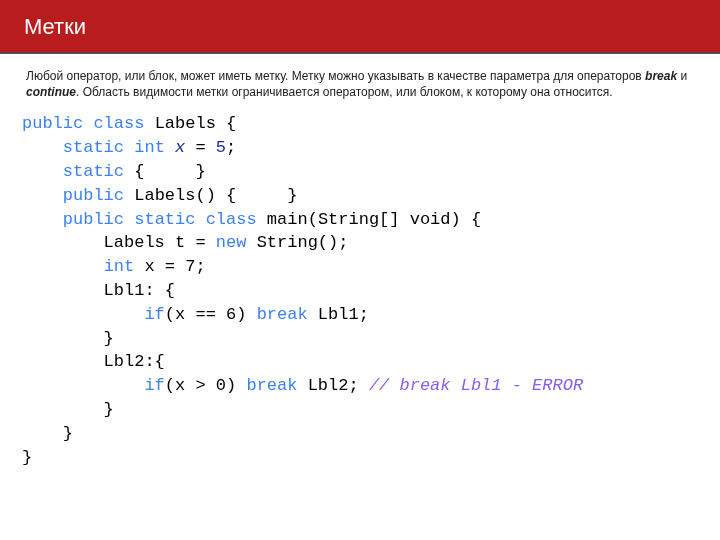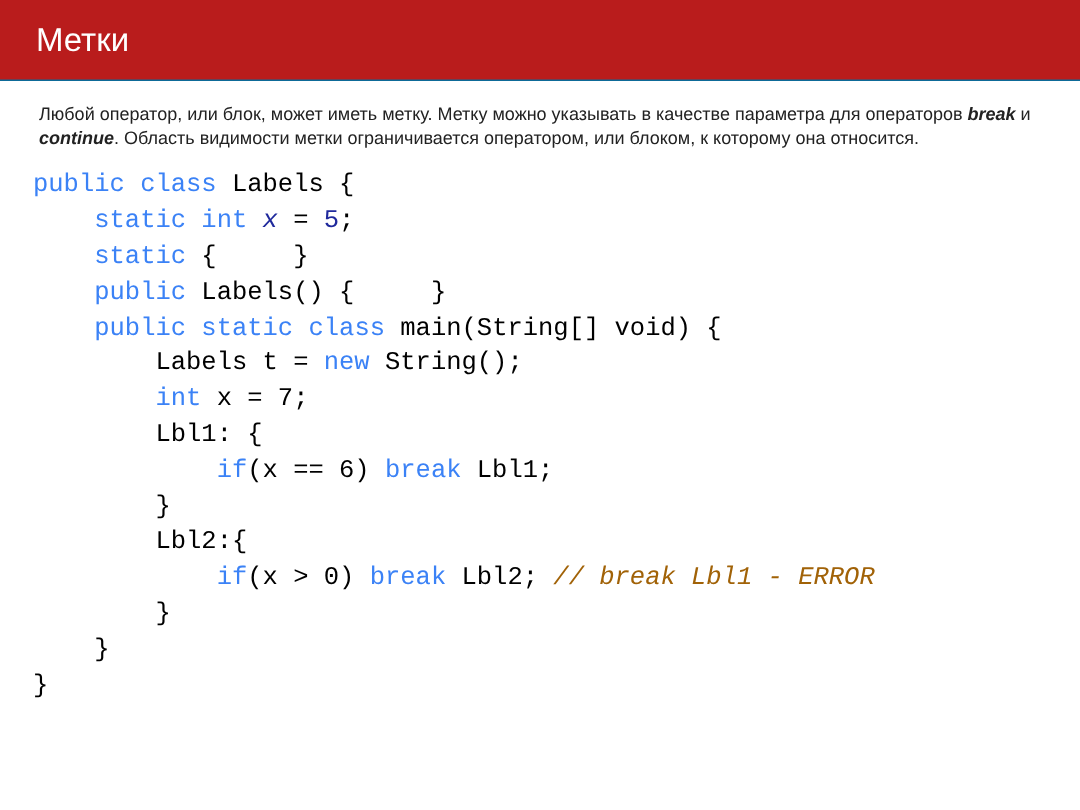--- a/index.html
+++ b/index.html
@@ -34,21 +34,21 @@
     padding: 4px 22px 0 22px;
     font-family: "Courier New", Courier, monospace;
     font-size: 17px;
     line-height: 1.4;
     white-space: pre;
     color: #000000;
   }
   .kw { color: #3b82f6; font-weight: normal; }
   .fld { color: #1f299c; font-style: italic; }
   .num { color: #1f299c; }
-  .comment { color: #a16207; font-style: italic; margin-top: 16px; }
+  .comment { color: #8b5cf6; font-style: italic; margin-top: 16px; }
 </style>
 </head>
 <body>
 
 <div class="header">
   <div class="header-title">Метки</div>
 </div>
 
 <div class="description">
   <span>Любой оператор, или блок, может иметь метку. Метку можно указывать в качестве параметра для операторов </span><b><i>break</i></b><span> и </span><b><i>continue</i></b><span>. Область видимости метки ограничивается оператором, или блоком, к которому она относится.</span>

